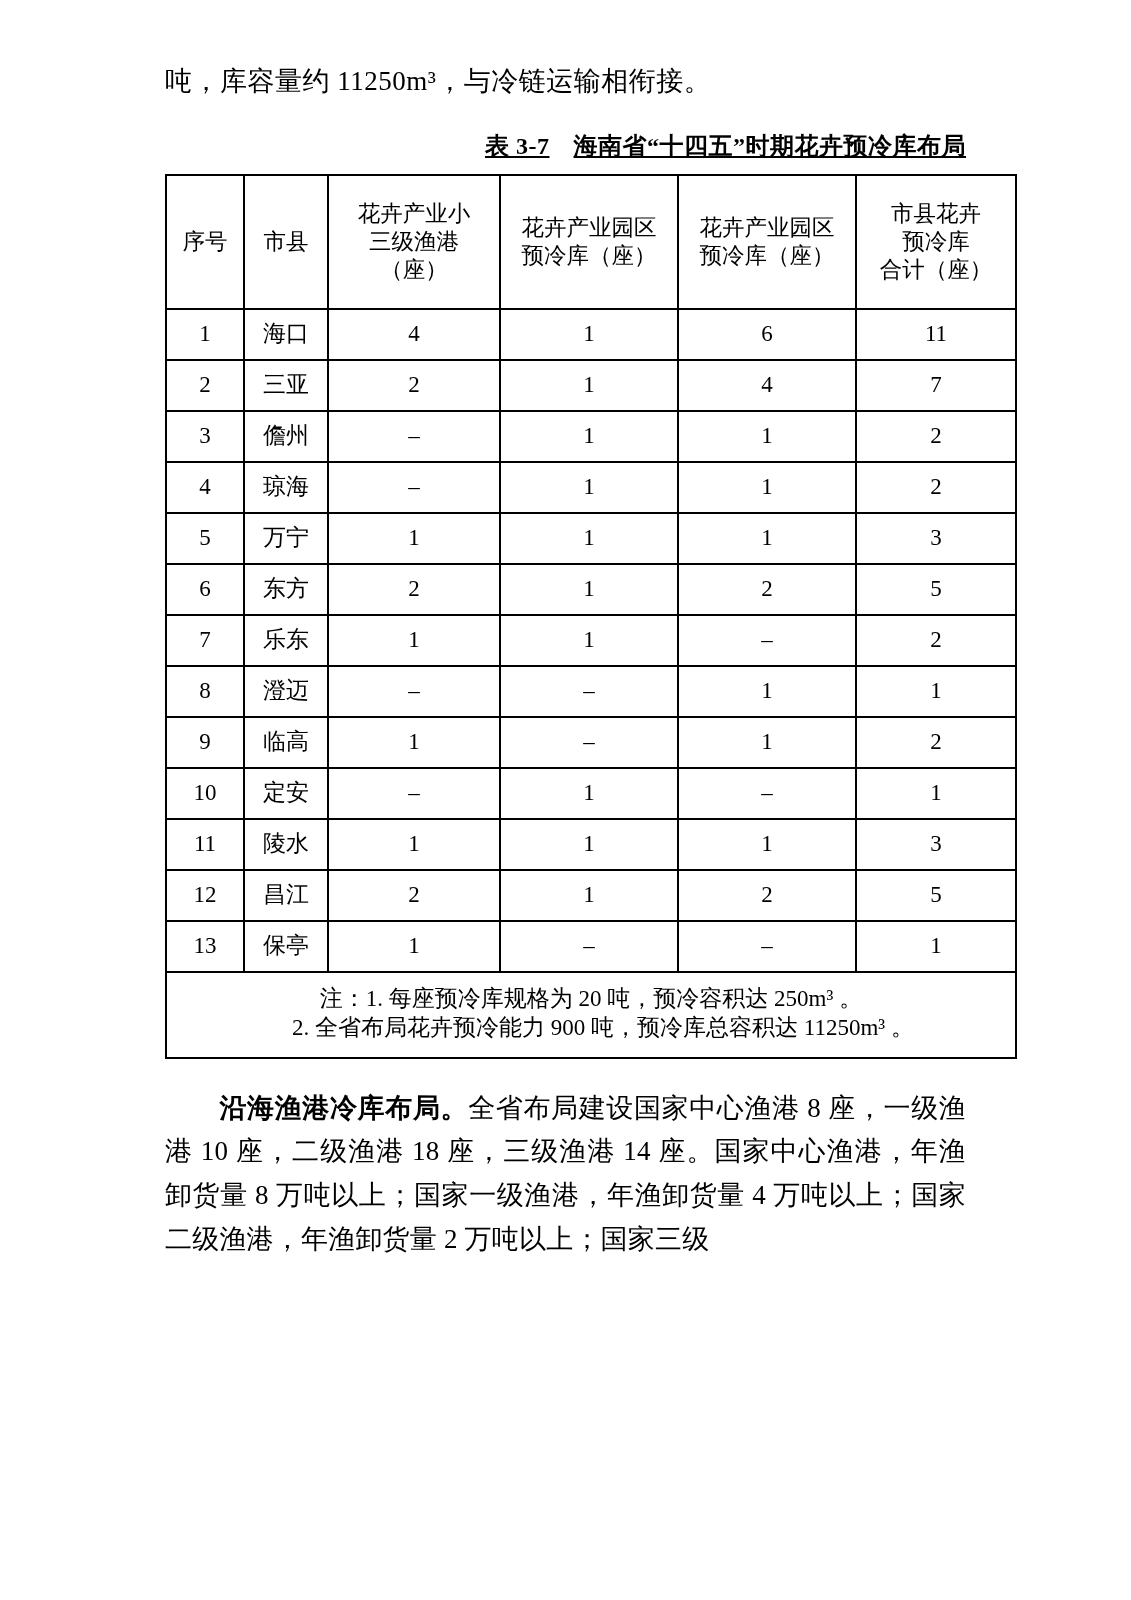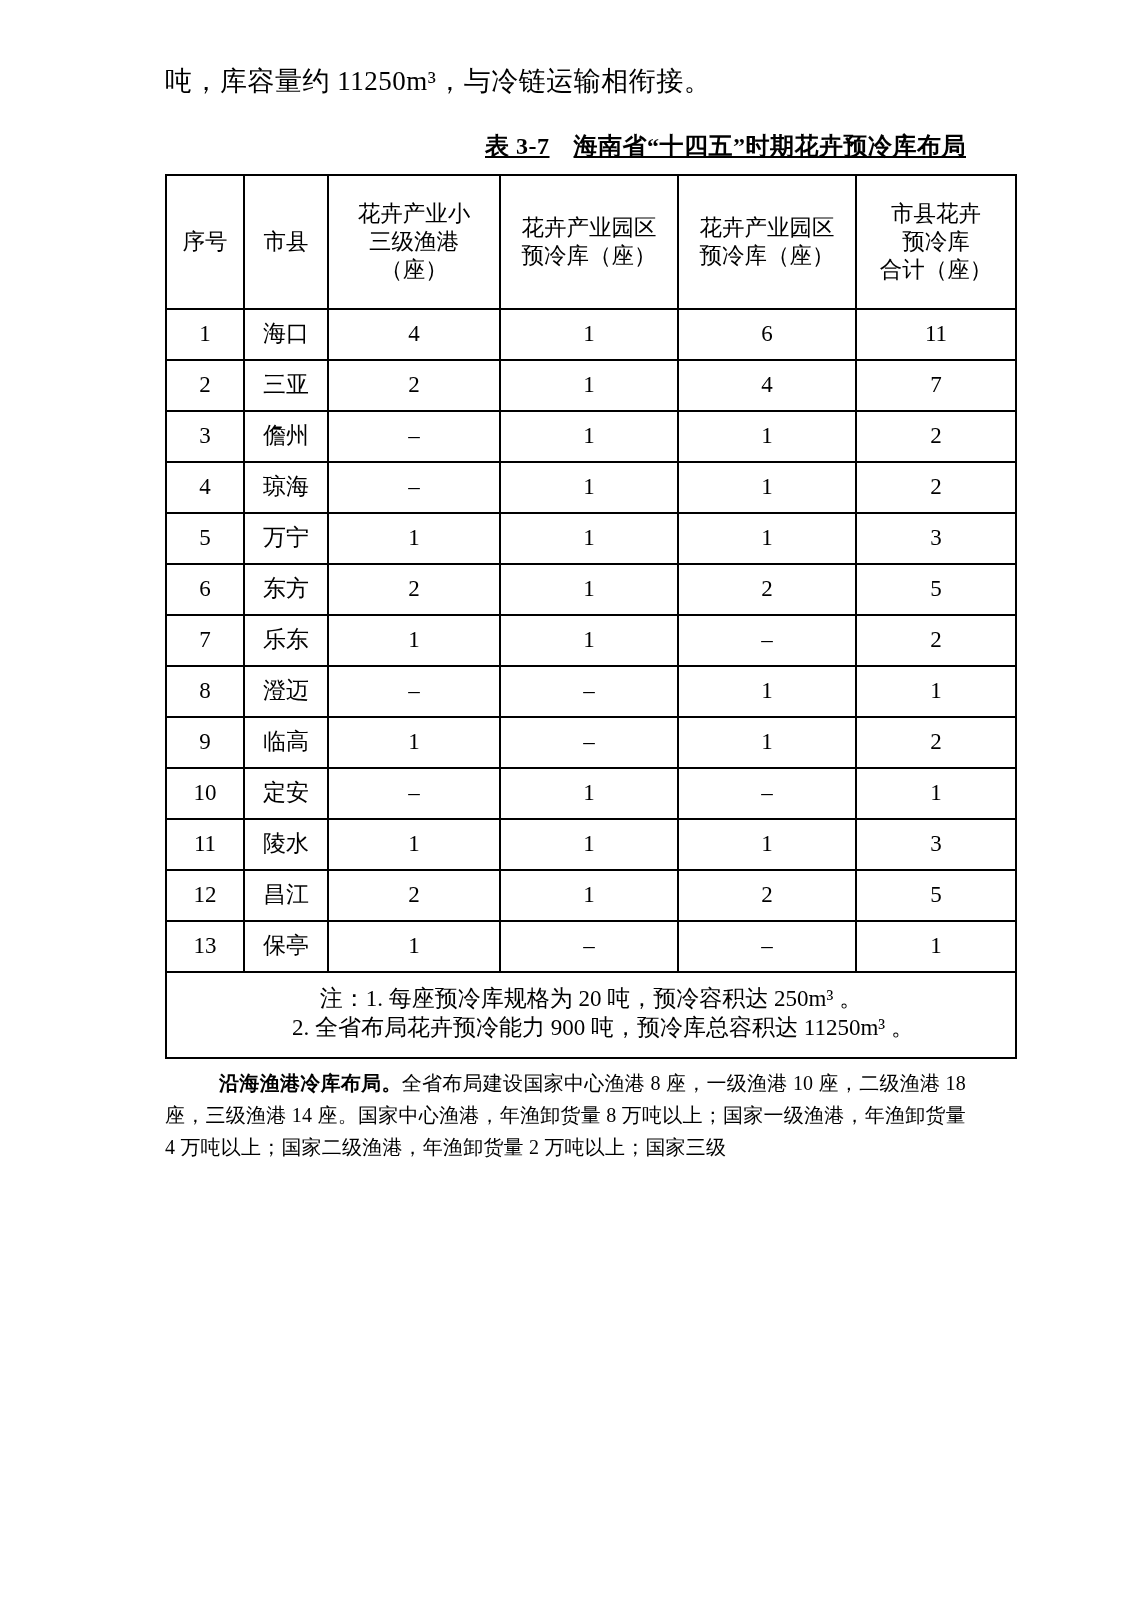--- a/index.html
+++ b/index.html
@@ -71,23 +71,23 @@
   .note-cell {
     text-align: center;
     font-size: 22px;
     padding: 12px 16px 14px 16px !important;
     line-height: 1.65;
     height: auto !important;
     border-radius: 24px;
   }
   .note-line-2 { padding-left: 24px; display: block; }
   .body-para {
-    font-size: 20px;
+    font-size: 27px;
     line-height: 1.62;
-    margin-top: 8px;
+    margin-top: 28px;
     text-align: justify;
     text-justify: inter-ideograph;
     letter-spacing: 0.2px;
   }
   .body-para .indent { display: inline-block; width: 54px; }
   .body-para b { font-weight: bold; }
 </style>
 </head>
 <body>
 

